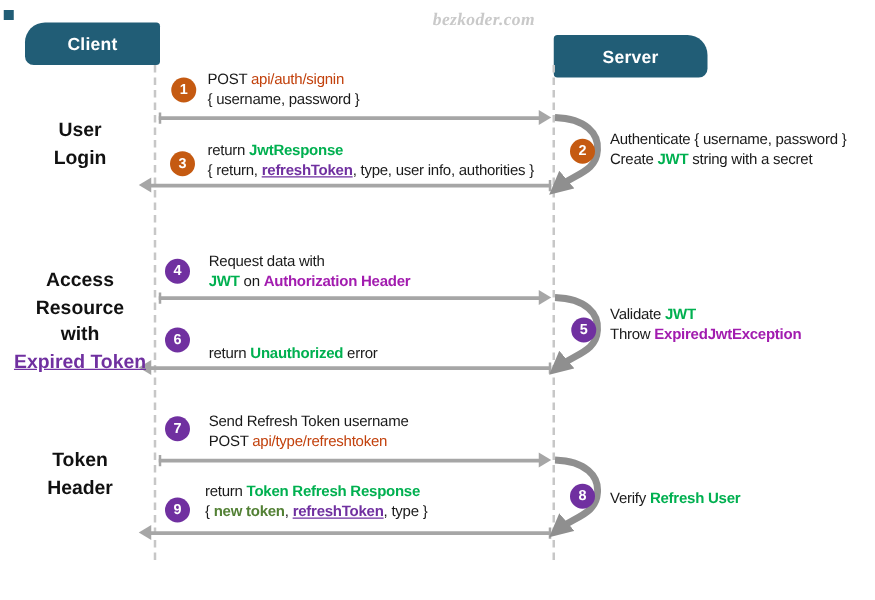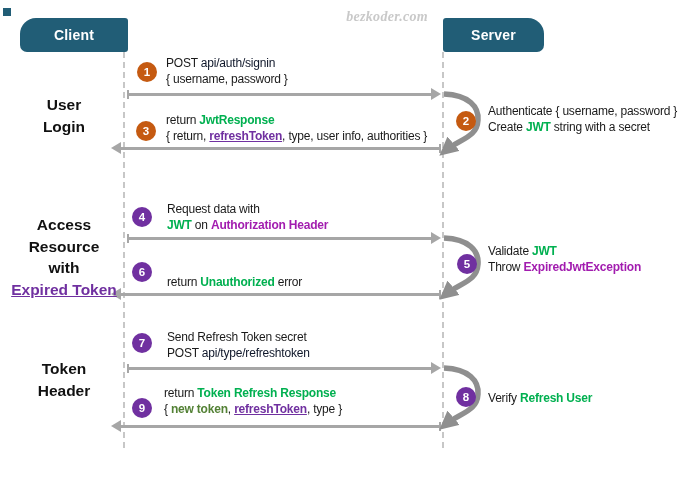--- a/index.html
+++ b/index.html
@@ -16,21 +16,21 @@
     font-family:"Liberation Serif","DejaVu Serif",serif;font-style:italic;font-weight:700;
     font-size:14px;color:#c9c9c9;letter-spacing:.3px;
   }
   
   .actor{
     position:absolute;top:18px;height:34px;background:#215d76;color:#fff;
     display:flex;align-items:center;justify-content:center;
     font-size:14px;font-weight:600;letter-spacing:.2px;
   }
   .actor.client{left:20px;width:108px;border-radius:16px 3px 3px 7px;}
-  .actor.server{left:443px;width:101px;border-radius:3px 16px 7px 3px;}
+  .actor.server{left:443px;width:123px;border-radius:3px 16px 7px 3px;margin-top:10px;}
   
   .lifeline{position:absolute;top:52px;height:396px;width:0;border-left:2px dashed #c7c7c7;}
   .lifeline.client-line{left:123px;}
   .lifeline.server-line{left:442px;}
   
   .arrow{position:absolute;height:13px;}
   .arrow .shaft{position:absolute;top:5px;height:3px;background:#a6a6a6;}
   .arrow .head{position:absolute;top:0;width:0;height:0;border-top:6.5px solid transparent;border-bottom:6.5px solid transparent;}
   .arrow .tail{position:absolute;top:2px;width:2px;height:9px;background:#a6a6a6;}
   .arrow.right{left:127px;width:314px;}
@@ -46,21 +46,21 @@
   
   .badge{
     position:absolute;width:20px;height:20px;border-radius:50%;color:#fff;
     font-size:11.5px;font-weight:700;text-align:center;line-height:20px;
   }
   .badge.orange{background:#c55a11;}
   .badge.purple{background:#7030a0;}
   
   .msg{position:absolute;font-size:12px;line-height:16px;letter-spacing:-.2px;white-space:nowrap;}
   .sg-plain{color:#1a1a1a;}
-  .sg-blue{color:#0f172a;}
+  .sg-blue{color:#c2410c;}
   .sg-green{color:#00b050;font-weight:700;}
   .sg-purple{color:#7030a0;font-weight:700;text-decoration:underline;}
   .sg-olive{color:#538135;font-weight:700;}
   .sg-bold{color:#a21caf;font-weight:700;}
   .sg-dark{color:#111;}
   
   .section{
     position:absolute;left:5px;width:118px;text-align:center;
     font-size:15.5px;font-weight:700;line-height:21.5px;color:#111;white-space:nowrap;
   }
@@ -153,21 +153,21 @@
     <div class="rich"><span class="sg-green">JWT</span><span class="sg-plain"> on </span><span class="sg-bold">Authorization Header</span></div>
   </div>
   <div class="msg" style="left:488px;top:243px">
     <div class="rich"><span class="sg-plain">Validate </span><span class="sg-green">JWT</span></div>
     <div class="rich"><span class="sg-plain">Throw </span><span class="sg-bold">ExpiredJwtException</span></div>
   </div>
   <div class="msg" style="left:167px;top:274px">
     <div class="rich"><span class="sg-plain">return </span><span class="sg-green">Unauthorized</span><span class="sg-plain"> error</span></div>
   </div>
   <div class="msg" style="left:167px;top:329px">
-    <div class="rich"><span class="sg-plain">Send Refresh Token secret</span></div>
+    <div class="rich"><span class="sg-plain">Send Refresh Token username</span></div>
     <div class="rich"><span class="sg-plain">POST </span><span class="sg-blue">api/type/refreshtoken</span></div>
   </div>
   <div class="msg" style="left:488px;top:390px">
     <div class="rich"><span class="sg-plain">Verify </span><span class="sg-green">Refresh User</span></div>
   </div>
   <div class="msg" style="left:164px;top:385px">
     <div class="rich"><span class="sg-plain">return </span><span class="sg-green">Token Refresh Response</span></div>
     <div class="rich"><span class="sg-plain">{ </span><span class="sg-olive">new token</span><span class="sg-plain">, </span><span class="sg-purple">refreshToken</span><span class="sg-plain">, type }</span></div>
   </div>
 

